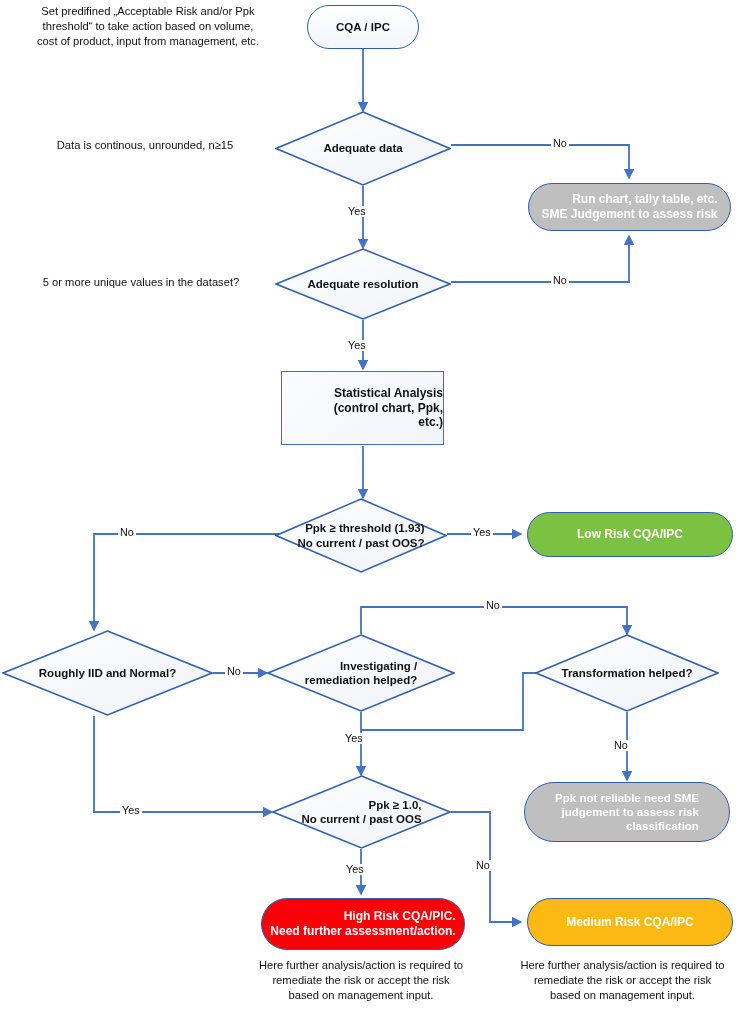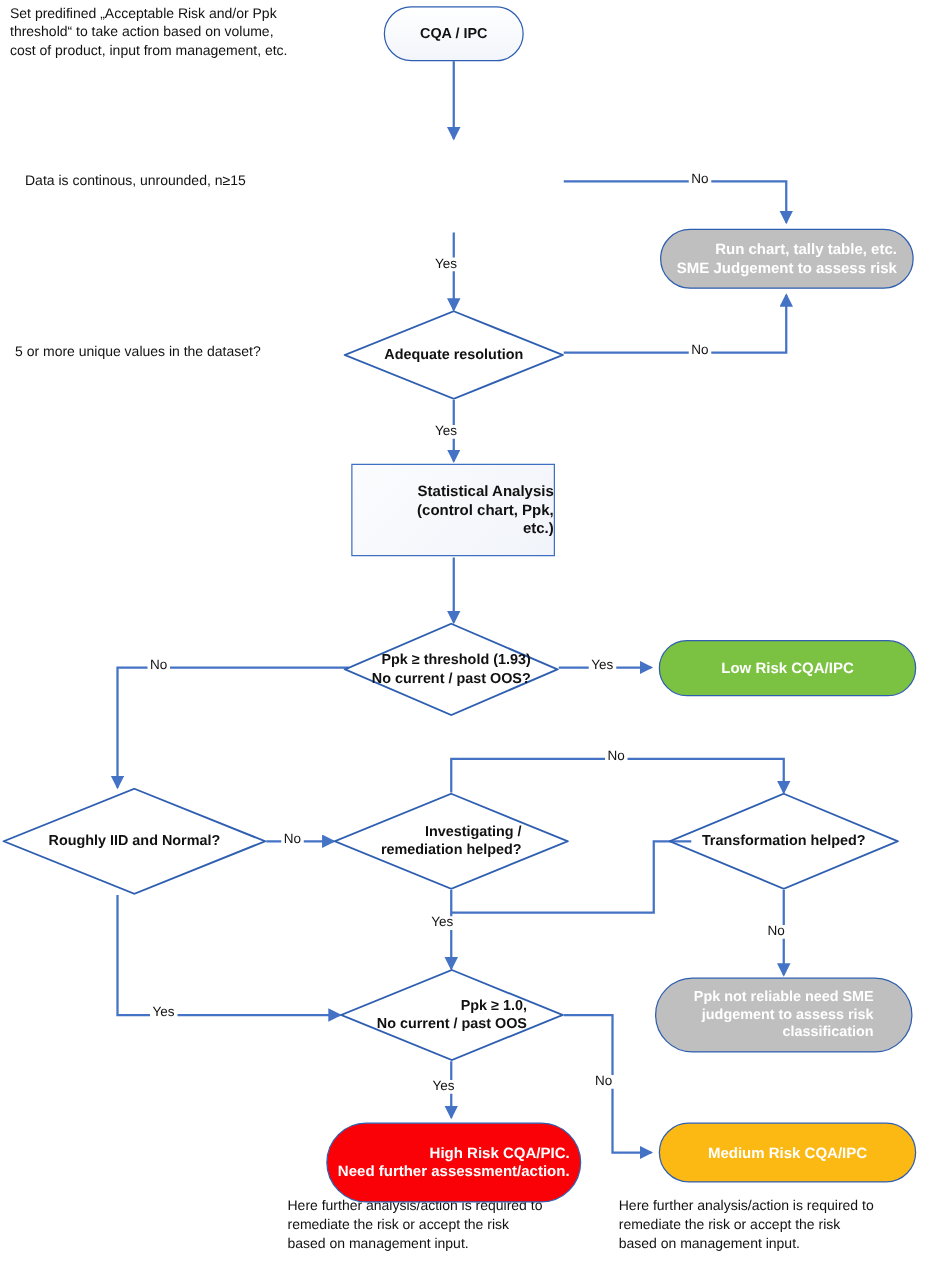--- a/index.html
+++ b/index.html
@@ -84,21 +84,21 @@
     z-index:2;
     font-weight:bold;
     font-size:11.5px;
     color:#111111;
     padding:0 4px;
     white-space:pre-line;
   }
   
   .note{
     position:absolute;
-    text-align:left;
+    text-align:center;
     font-size:11.2px;
     color:#111111;
     line-height:1.35;
     white-space:pre-line;
   }
   
   .elabel{
     position:absolute;
     font-size:10.8px;
     color:#111111;
@@ -168,20 +168,32 @@
 based on management input.</div>
 
   <div class="note" style="left:495px; top:958px; width:255px;">Here further analysis/action is required to
 remediate the risk or accept the risk
 based on management input.</div>
 
   <div class="node term start" style="left:307px; top:5px; width:112px; height:44px;">
     <span>CQA / IPC</span>
   </div>
 
+  <div class="node dec" style="left:275px; top:111px; width:176px; height:75px;">
+    <svg viewBox="0 0 176 75" preserveAspectRatio="none">
+      <defs>
+          <linearGradient id="dg1" x1="0" y1="0" x2="1" y2="1">
+        <stop offset="0%" stop-color="#ffffff"></stop>
+            <stop offset="100%" stop-color="#eef1f7"></stop>
+      </linearGradient>
+        </defs>
+      <polygon points="88,1 175,37.5 88,74 1,37.5" fill="url(#dg1)" stroke="#2f5fb0" stroke-width="1.5"></polygon>
+    </svg>
+    <span class="dec-label">Adequate data</span>
+  </div>
 
   <div class="node dec" style="left:275px; top:248px; width:176px; height:72px;">
     <svg viewBox="0 0 176 72" preserveAspectRatio="none">
       <polygon points="88,1 175,36 88,71 1,36" fill="url(#dg1)" stroke="#2f5fb0" stroke-width="1.5"></polygon>
     </svg>
     <span class="dec-label">Adequate resolution</span>
   </div>
 
   <div class="node term gray" style="left:528px; top:183px; width:203px; height:48px;">
     <span style="white-space:pre-line;">Run chart, tally table, etc.
@@ -234,21 +246,21 @@
   </div>
 
   <div class="node dec" style="left:272px; top:775px; width:179px; height:74px;">
     <svg viewBox="0 0 179 74" preserveAspectRatio="none">
       <polygon points="89.5,1 178,37 89.5,73 1,37" fill="url(#dg1)" stroke="#2f5fb0" stroke-width="1.5"></polygon>
     </svg>
     <span class="dec-label">Ppk ≥ 1.0,
 No current / past OOS</span>
   </div>
 
-  <div class="node term red" style="left:261px; top:898px; width:204px; height:64px;">
+  <div class="node term red" style="left:261px; top:898px; width:204px; height:52px;">
     <span style="white-space:pre-line;">High Risk CQA/PIC.
 Need further assessment/action.</span>
   </div>
 
   <div class="node term orange" style="left:527px; top:898px; width:206px; height:48px;">
     <span>Medium Risk CQA/IPC</span>
   </div>
 
   <div class="elabel" style="left:551px; top:138px;">No</div>
   <div class="elabel" style="left:346px; top:206px;">Yes</div>

